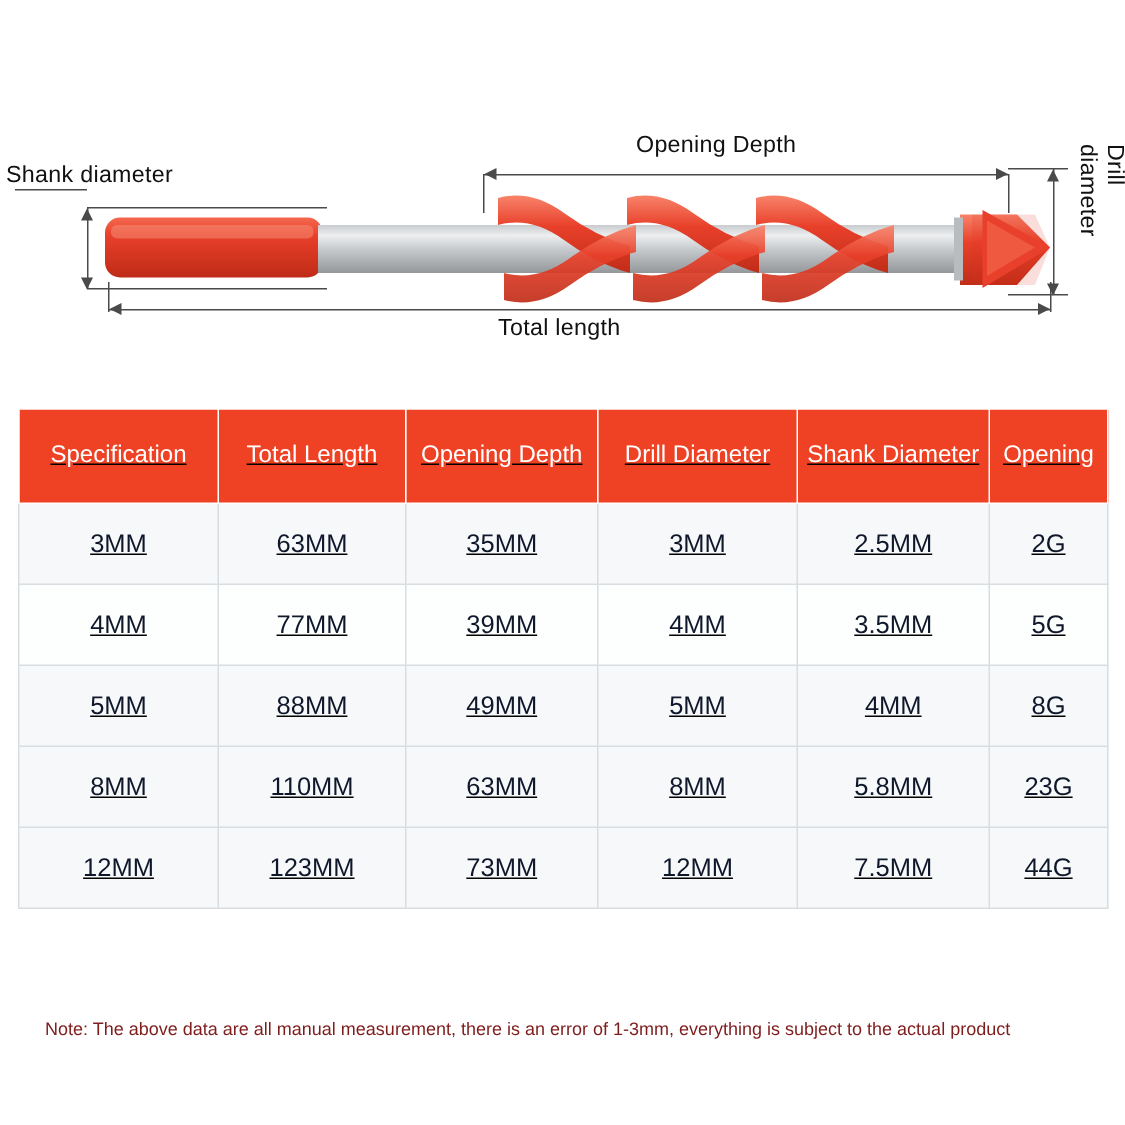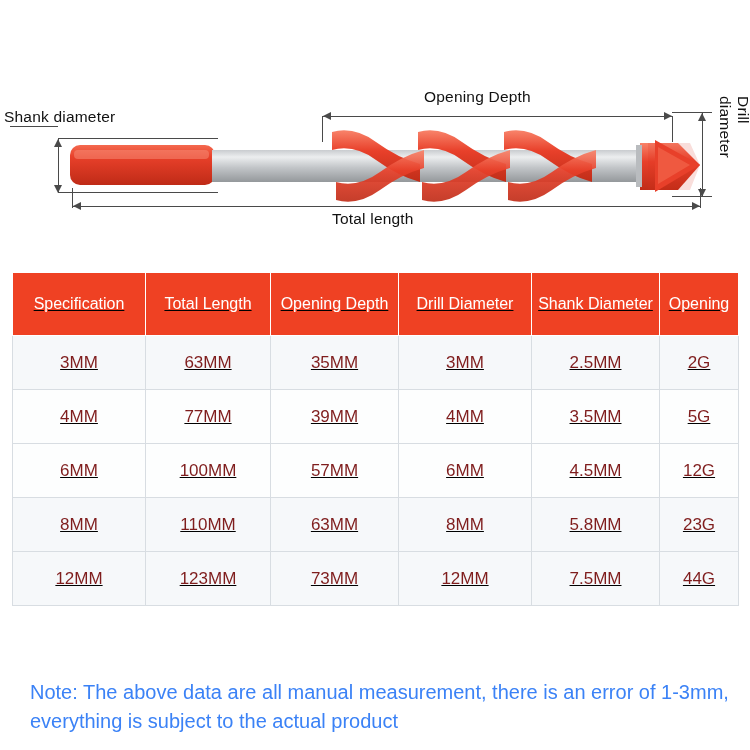--- a/index.html
+++ b/index.html
@@ -101,37 +101,37 @@
     font-weight: normal;
     font-size: 16px;
     height: 58px;
     border: 1px solid #ffffff;
     text-align: center;
     padding: 2px 3px;
     line-height: 1.15;
   }
   table.spec td {
     font-size: 17px;
-    color: #7f1d1d;
+    color: #0f172a;
     height: 49px;
     text-align: center;
     border: 1px solid #d8dde2;
     background: #fbfcfd;
     padding: 2px 3px;
   }
   table.spec tr.odd td { background: #f6f8fa; }
   table.spec tr.even td { background: #fdfefe; }
 
   .note {
     position: absolute;
     left: 30px;
     top: 678px;
     width: 700px;
-    font-size: 20px;
-    color: #3b82f6;
+    font-size: 12px;
+    color: #7f1d1d;
     line-height: 1.45;
   }
 </style>
 </head>
 <body>
 
 <div class="page">
 
   <div class="diagram">
 
@@ -239,27 +239,27 @@
           <td>2G</td>
         </tr>
         <tr class="even">
           <td>4MM</td>
           <td>77MM</td>
           <td>39MM</td>
           <td>4MM</td>
           <td>3.5MM</td>
           <td>5G</td>
         </tr>
-        <tr class="even">
-          <td>6MM</td>
-          <td>100MM</td>
-          <td>57MM</td>
-          <td>6MM</td>
-          <td>4.5MM</td>
-          <td>12G</td>
+        <tr class="odd">
+          <td>5MM</td>
+          <td>88MM</td>
+          <td>49MM</td>
+          <td>5MM</td>
+          <td>4MM</td>
+          <td>8G</td>
         </tr>
         <tr class="odd">
           <td>8MM</td>
           <td>110MM</td>
           <td>63MM</td>
           <td>8MM</td>
           <td>5.8MM</td>
           <td>23G</td>
         </tr>
         <tr class="odd">

